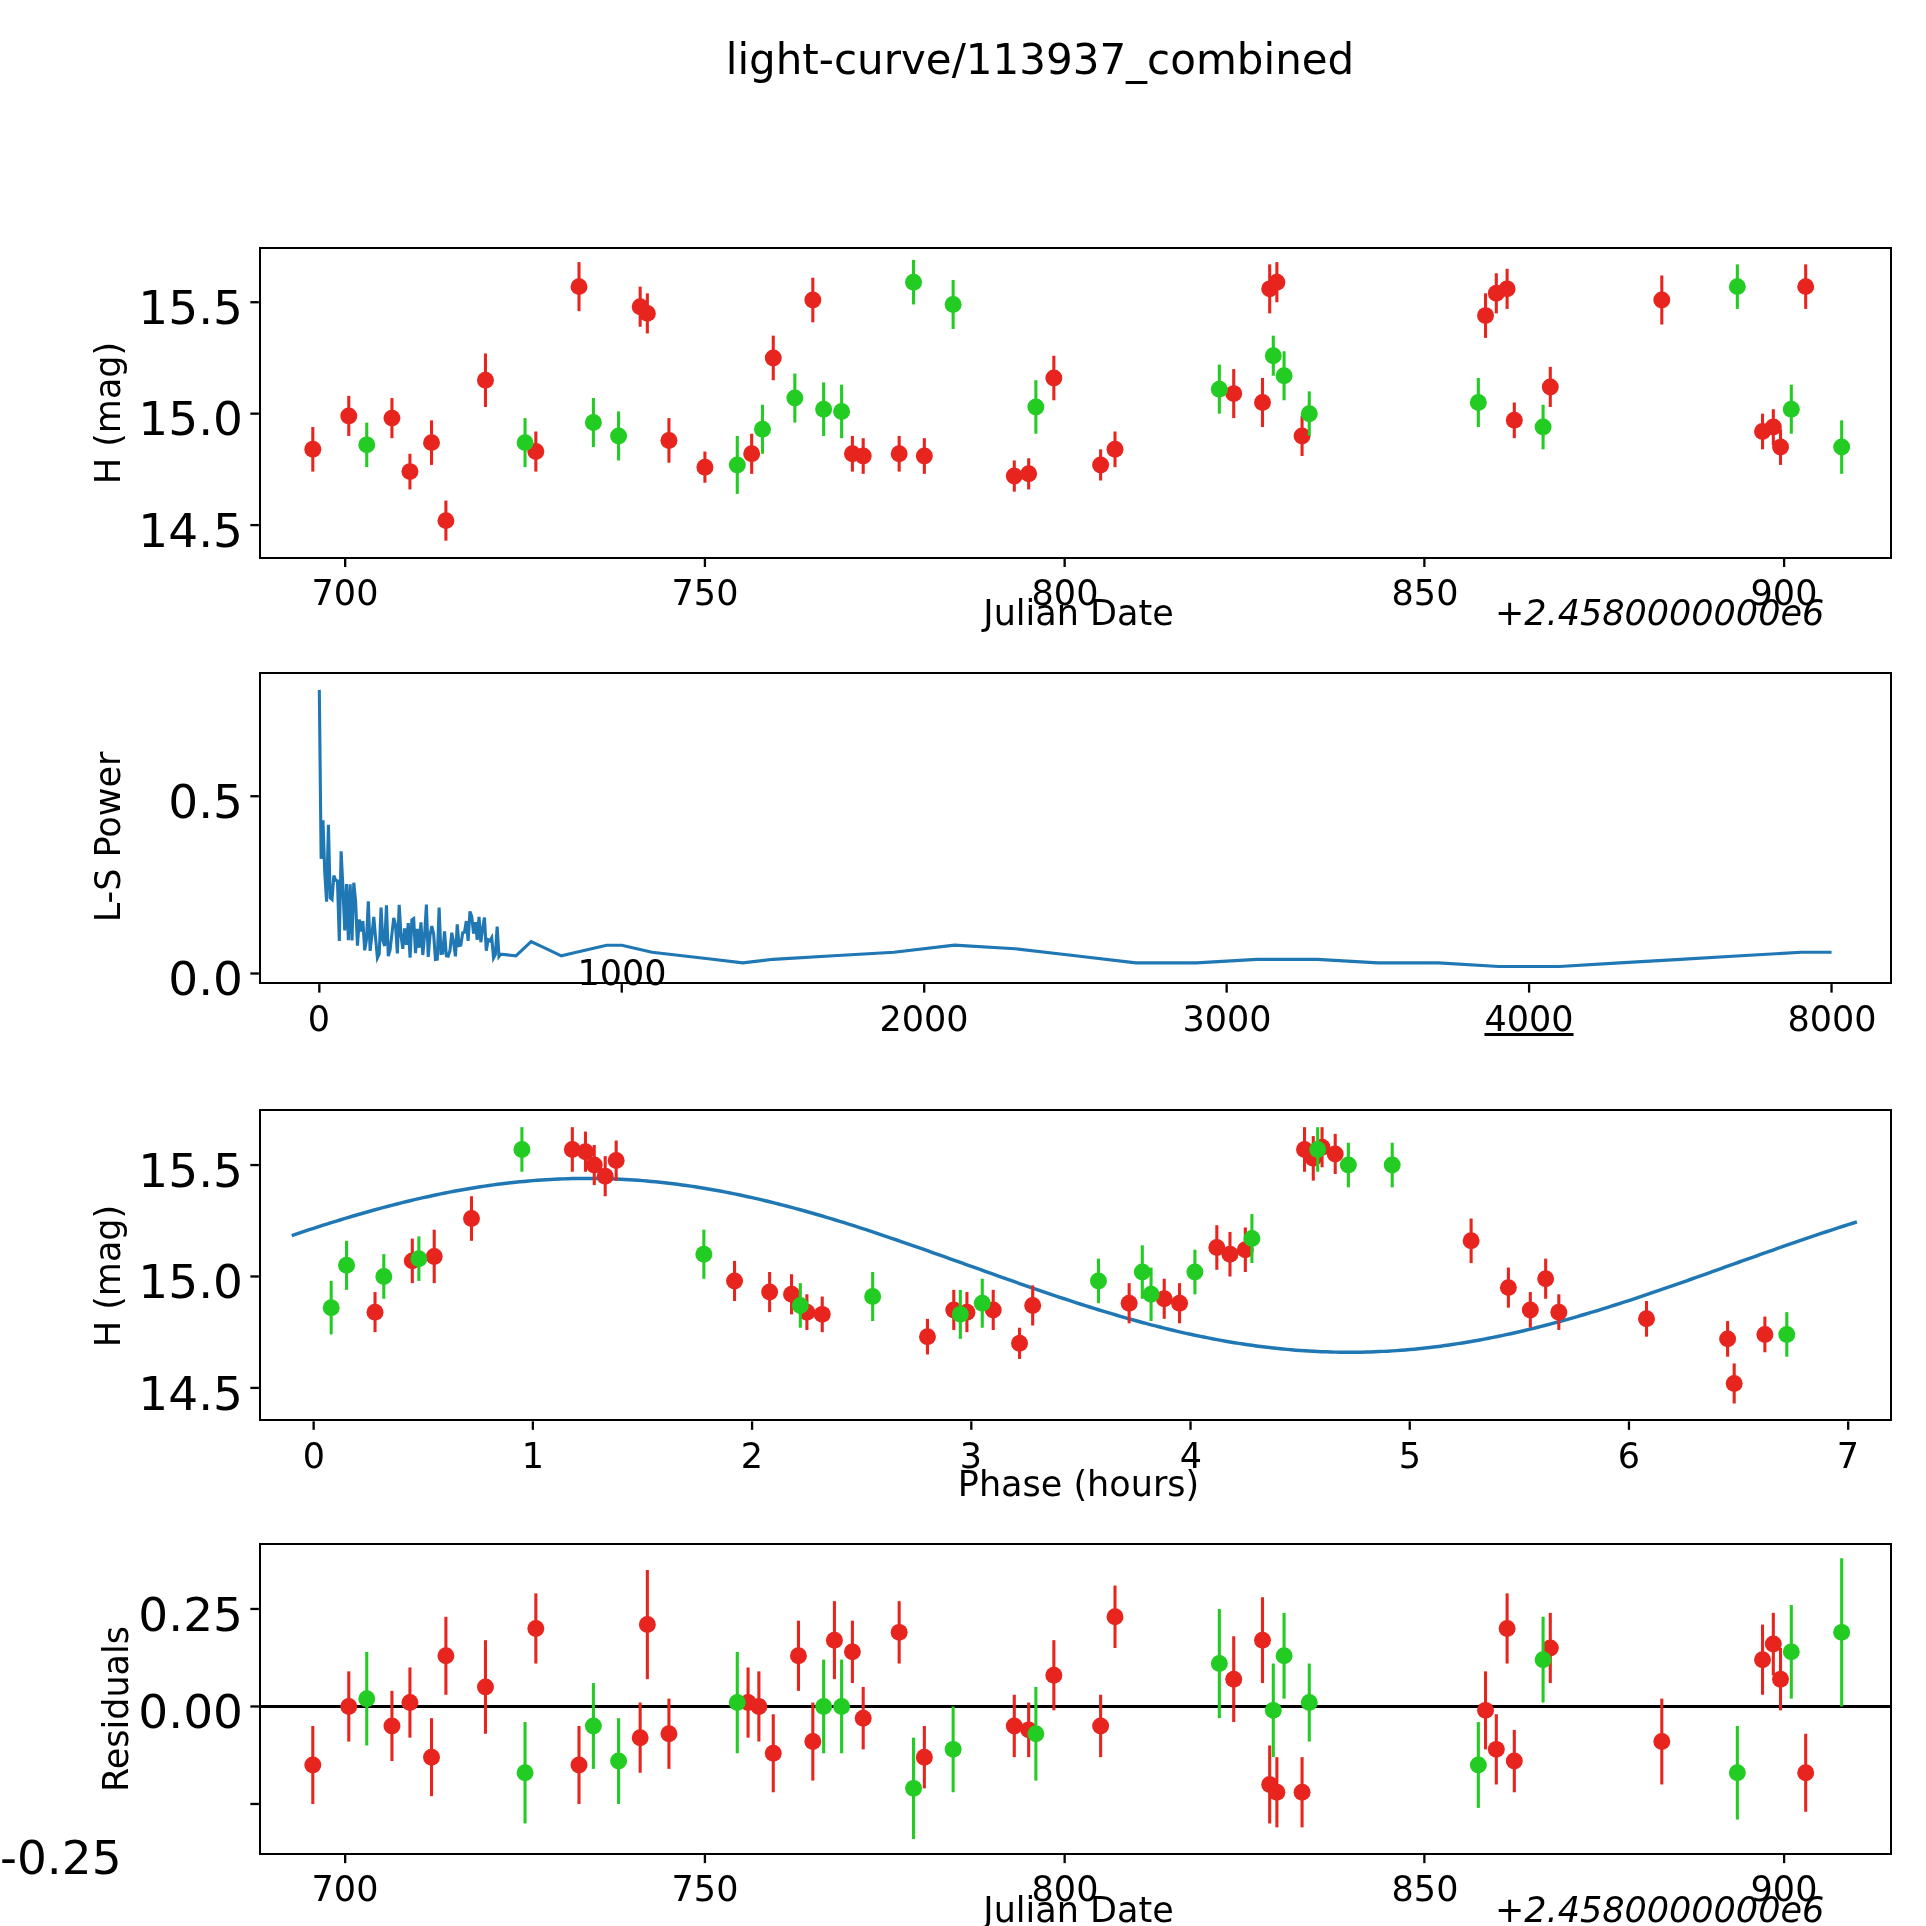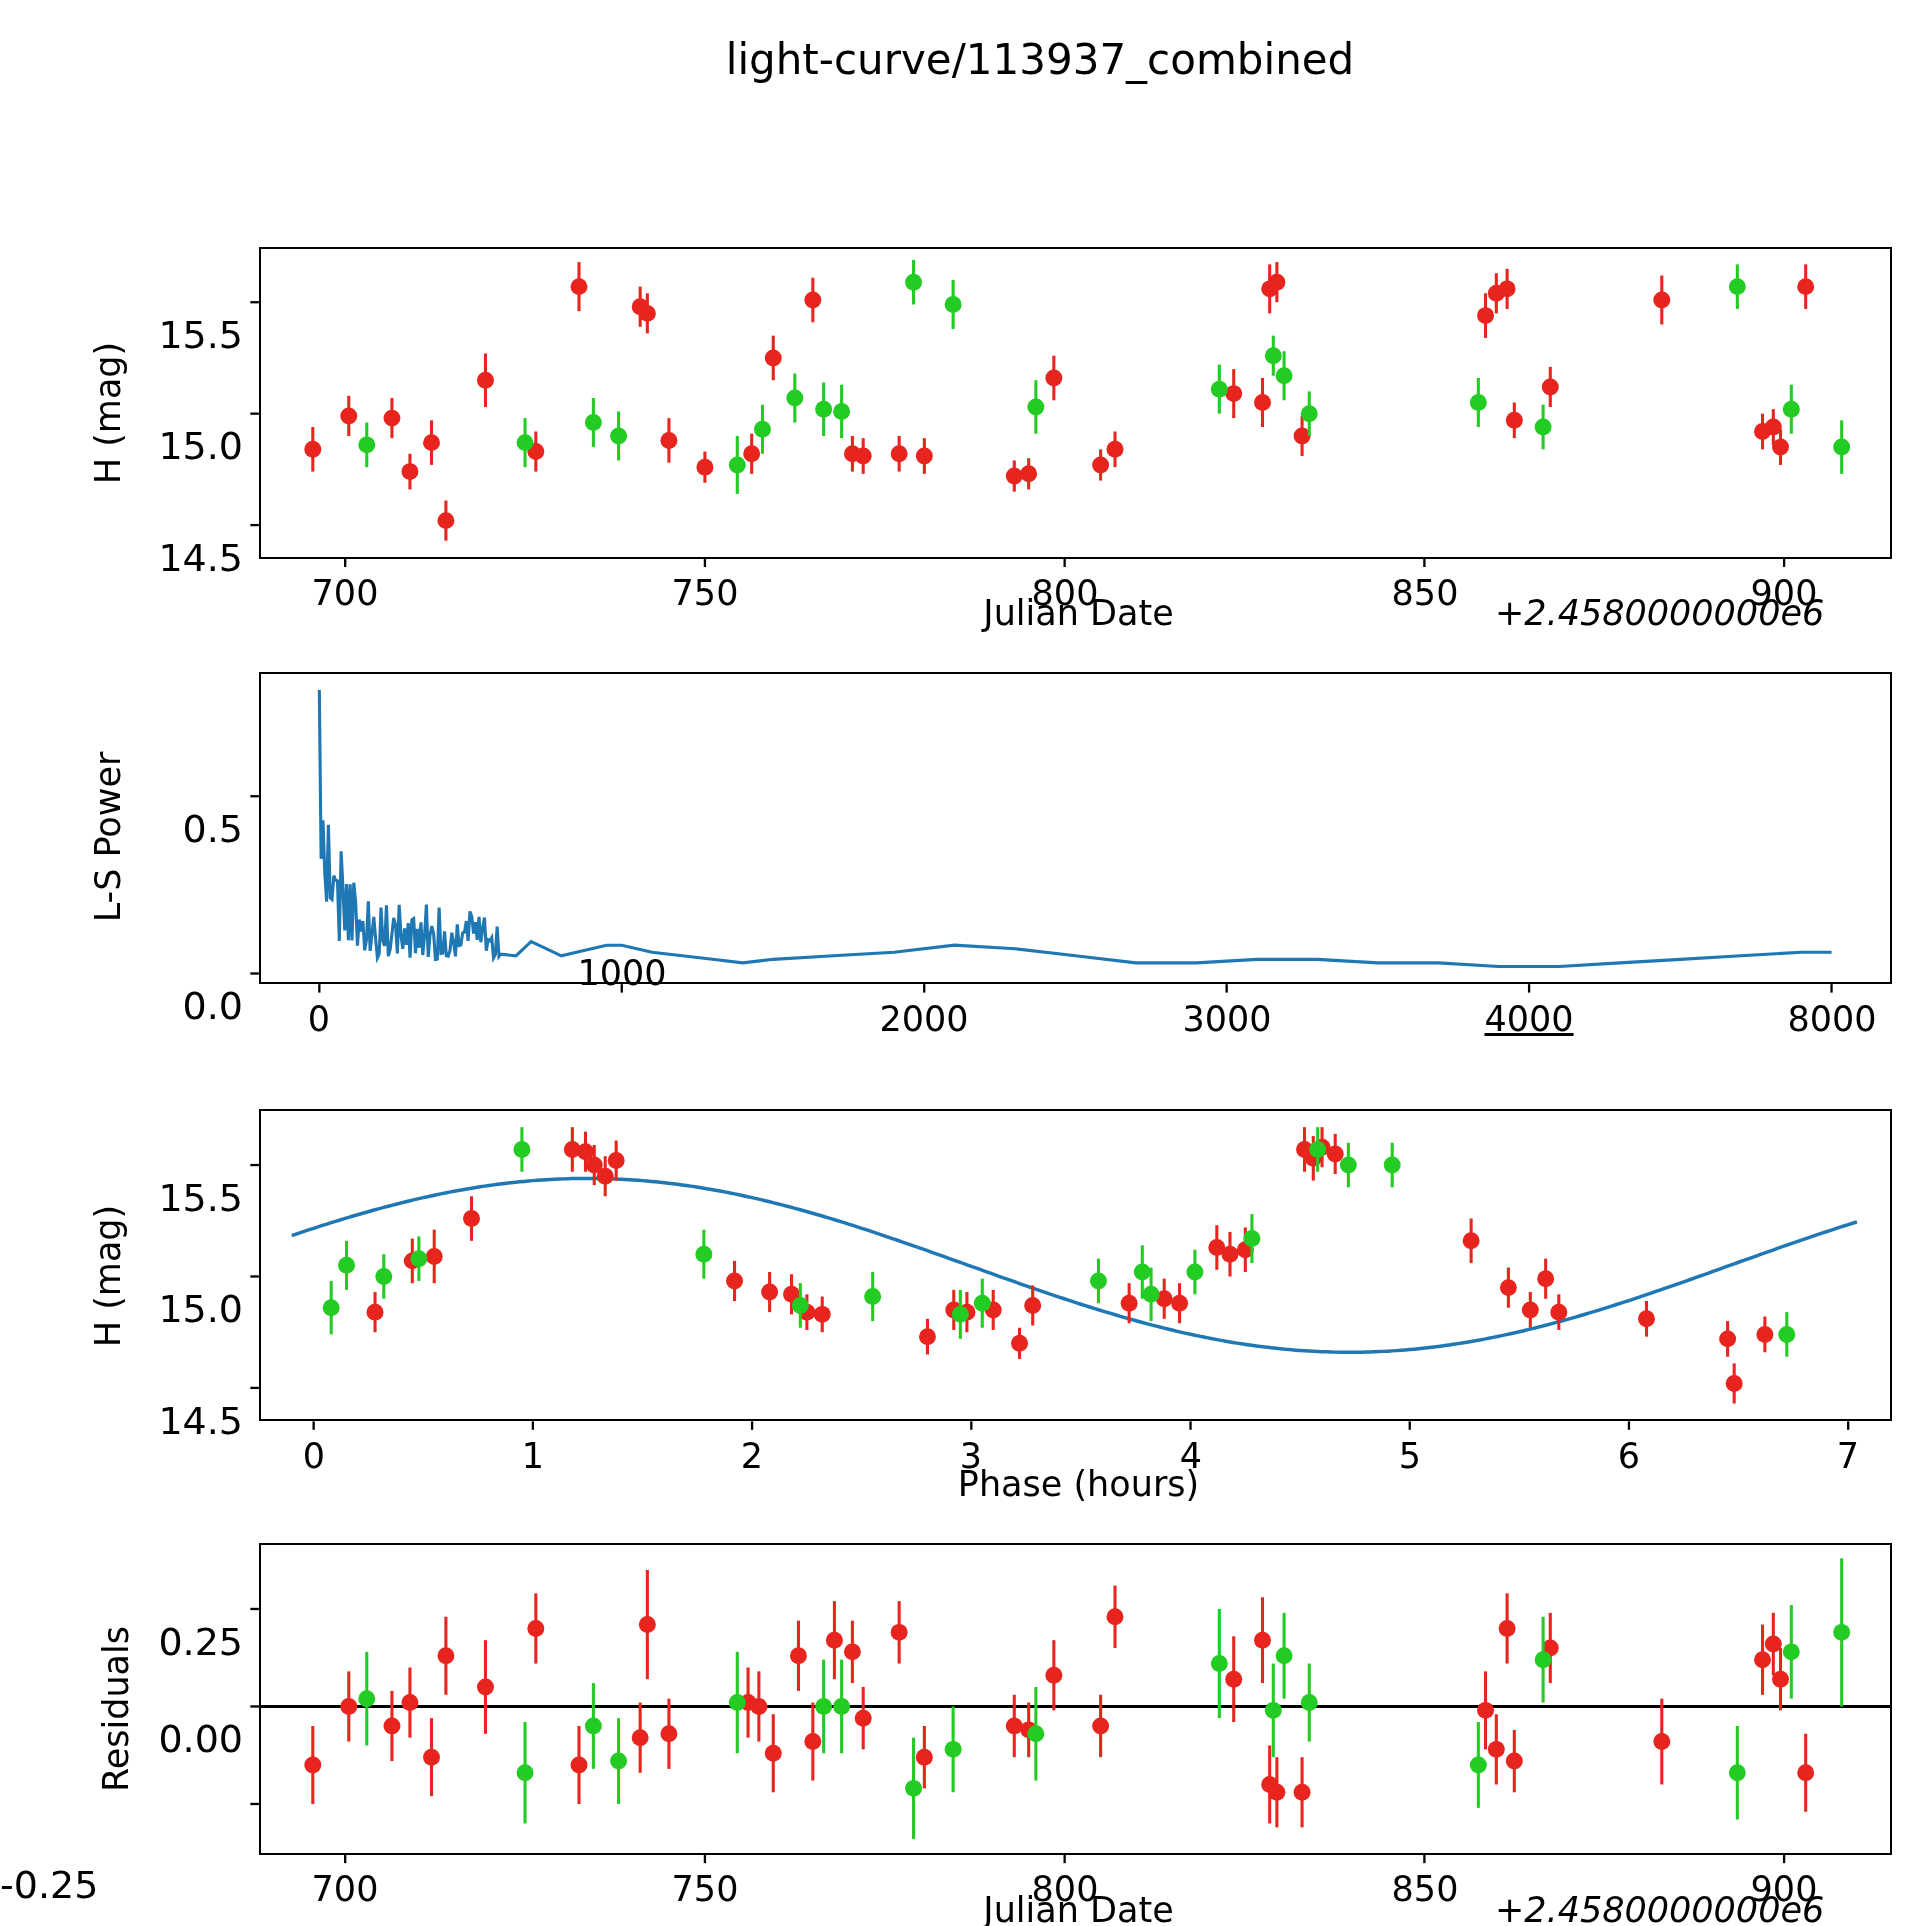--- a/index.html
+++ b/index.html
@@ -2,21 +2,21 @@
 <html style="font-size:6.2px"><head>
 <meta charset="utf-8">
 <style>
   html,body{margin:0;padding:0;background:#ffffff;}
   body{width:2080px;height:2080px;font-family:"DejaVu Sans",sans-serif;color:#000;}
   .page{position:relative;width:2080px;height:2080px;}
   .title{position:absolute;left:0;top:35px;width:2080px;text-align:center;font-size:42px;font-weight:400;}
   .panel{position:absolute;border:2.3px solid #000;box-sizing:border-box;background:#fff;}
   .axis-label{position:absolute;font-size:35px;text-align:center;}
   .ylabel{position:absolute;font-size:35px;transform-origin:50% 50%;white-space:nowrap;}
-  .tick{position:absolute;font-size:38px;margin-top:33px;}
+  .tick{position:absolute;font-size:47px;}
   .tickx{position:absolute;font-size:35px;text-align:center;transform:translateX(-50%);}
   .offset{position:absolute;font-size:35px;white-space:nowrap;font-style:italic;}
   .annot{position:absolute;font-size:39px;white-space:nowrap;}
   svg{position:absolute;left:0;top:0;overflow:visible;}
 </style>
 </head>
 <body>
 
 <div class="page">
 

